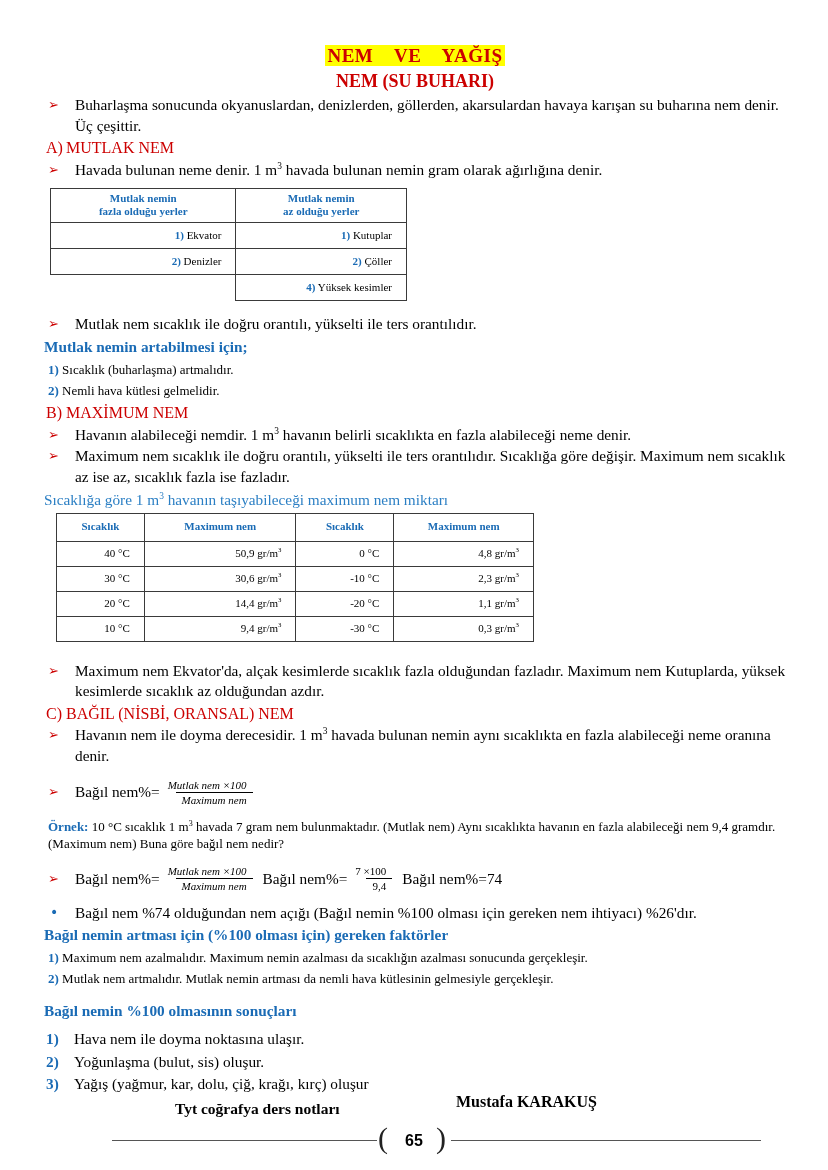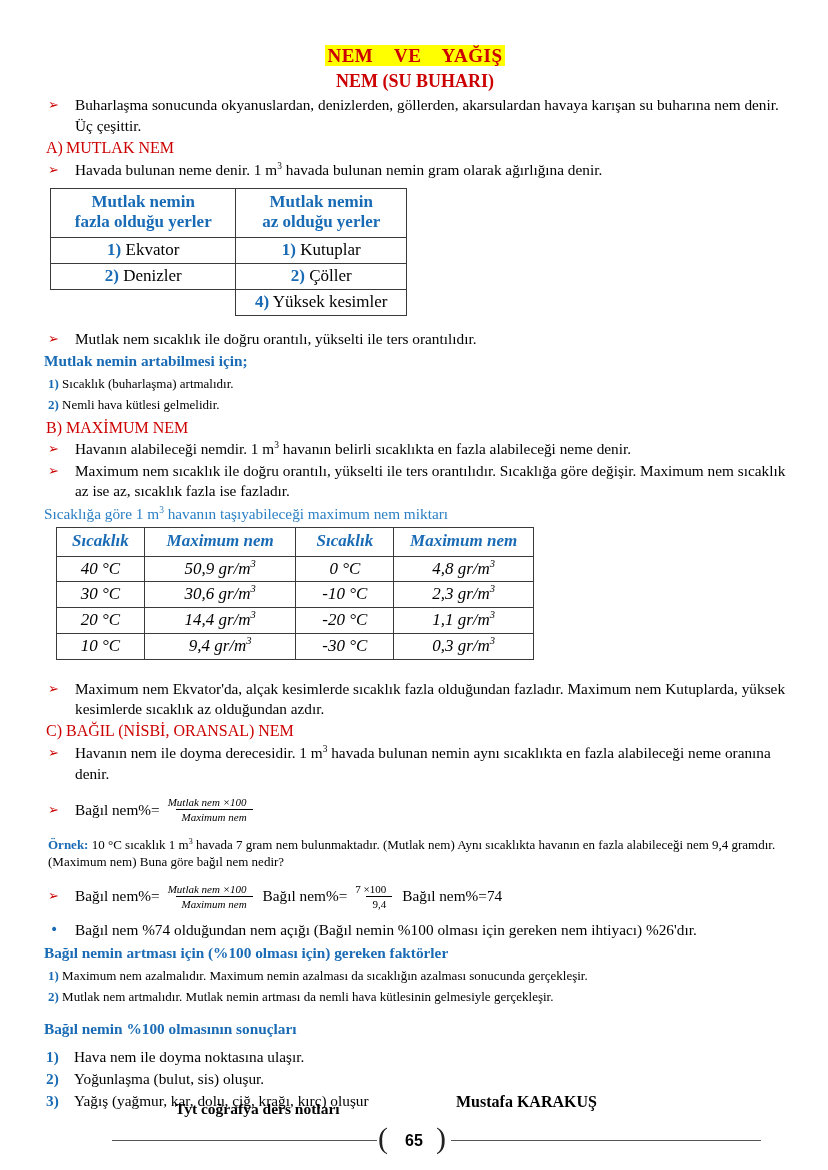--- a/index.html
+++ b/index.html
@@ -124,29 +124,29 @@
     top: 0;
     color: #1a6bb5;
     font-weight: bold;
   }
 
   sup { font-size: 0.62em; vertical-align: super; line-height: 0; }
 
   
   table.tbl {
     border-collapse: collapse;
-    font-size: 17px;
+    font-size: 11px;
     margin: 0;
   }
   table.tbl td, table.tbl th {
     border: 1px solid #3a3a3a;
-    padding: 2px 2px;
+    padding: 2px 14px;
     vertical-align: middle;
     font-weight: normal;
-    text-align: center;
+    text-align: right;
     line-height: 1.22;
   }
   table.tbl th {
     color: #1a6bb5;
     font-weight: bold;
     text-align: center;
     line-height: 1.2;
     padding: 3px 6px 4px 6px;
   }
   table.tbl td .n {
@@ -154,21 +154,21 @@
     font-weight: bold;
   }
 
   .tbl1-wrap { margin: 8px 0 0 6px; }
   table.tbl1 { width: 357px; }
   table.tbl1 td, table.tbl1 th { height: 21px; }
   table.tbl1 col.c1 { width: 186px; }
   table.tbl1 col.c2 { width: 171px; }
 
   .tbl2-wrap { margin: 0 0 0 12px; }
-  table.tbl2 { width: 478px; font-style: italic; }
+  table.tbl2 { width: 478px; }
   table.tbl2 td, table.tbl2 th { height: 20px; }
   table.tbl2 col.t1 { width: 88px; }
   table.tbl2 col.t2 { width: 152px; }
   table.tbl2 col.t3 { width: 98px; }
   table.tbl2 col.t4 { width: 140px; }
   table.tbl2 th.sc { text-align: center; }
 
   
   .frm-row {
     position: relative;

